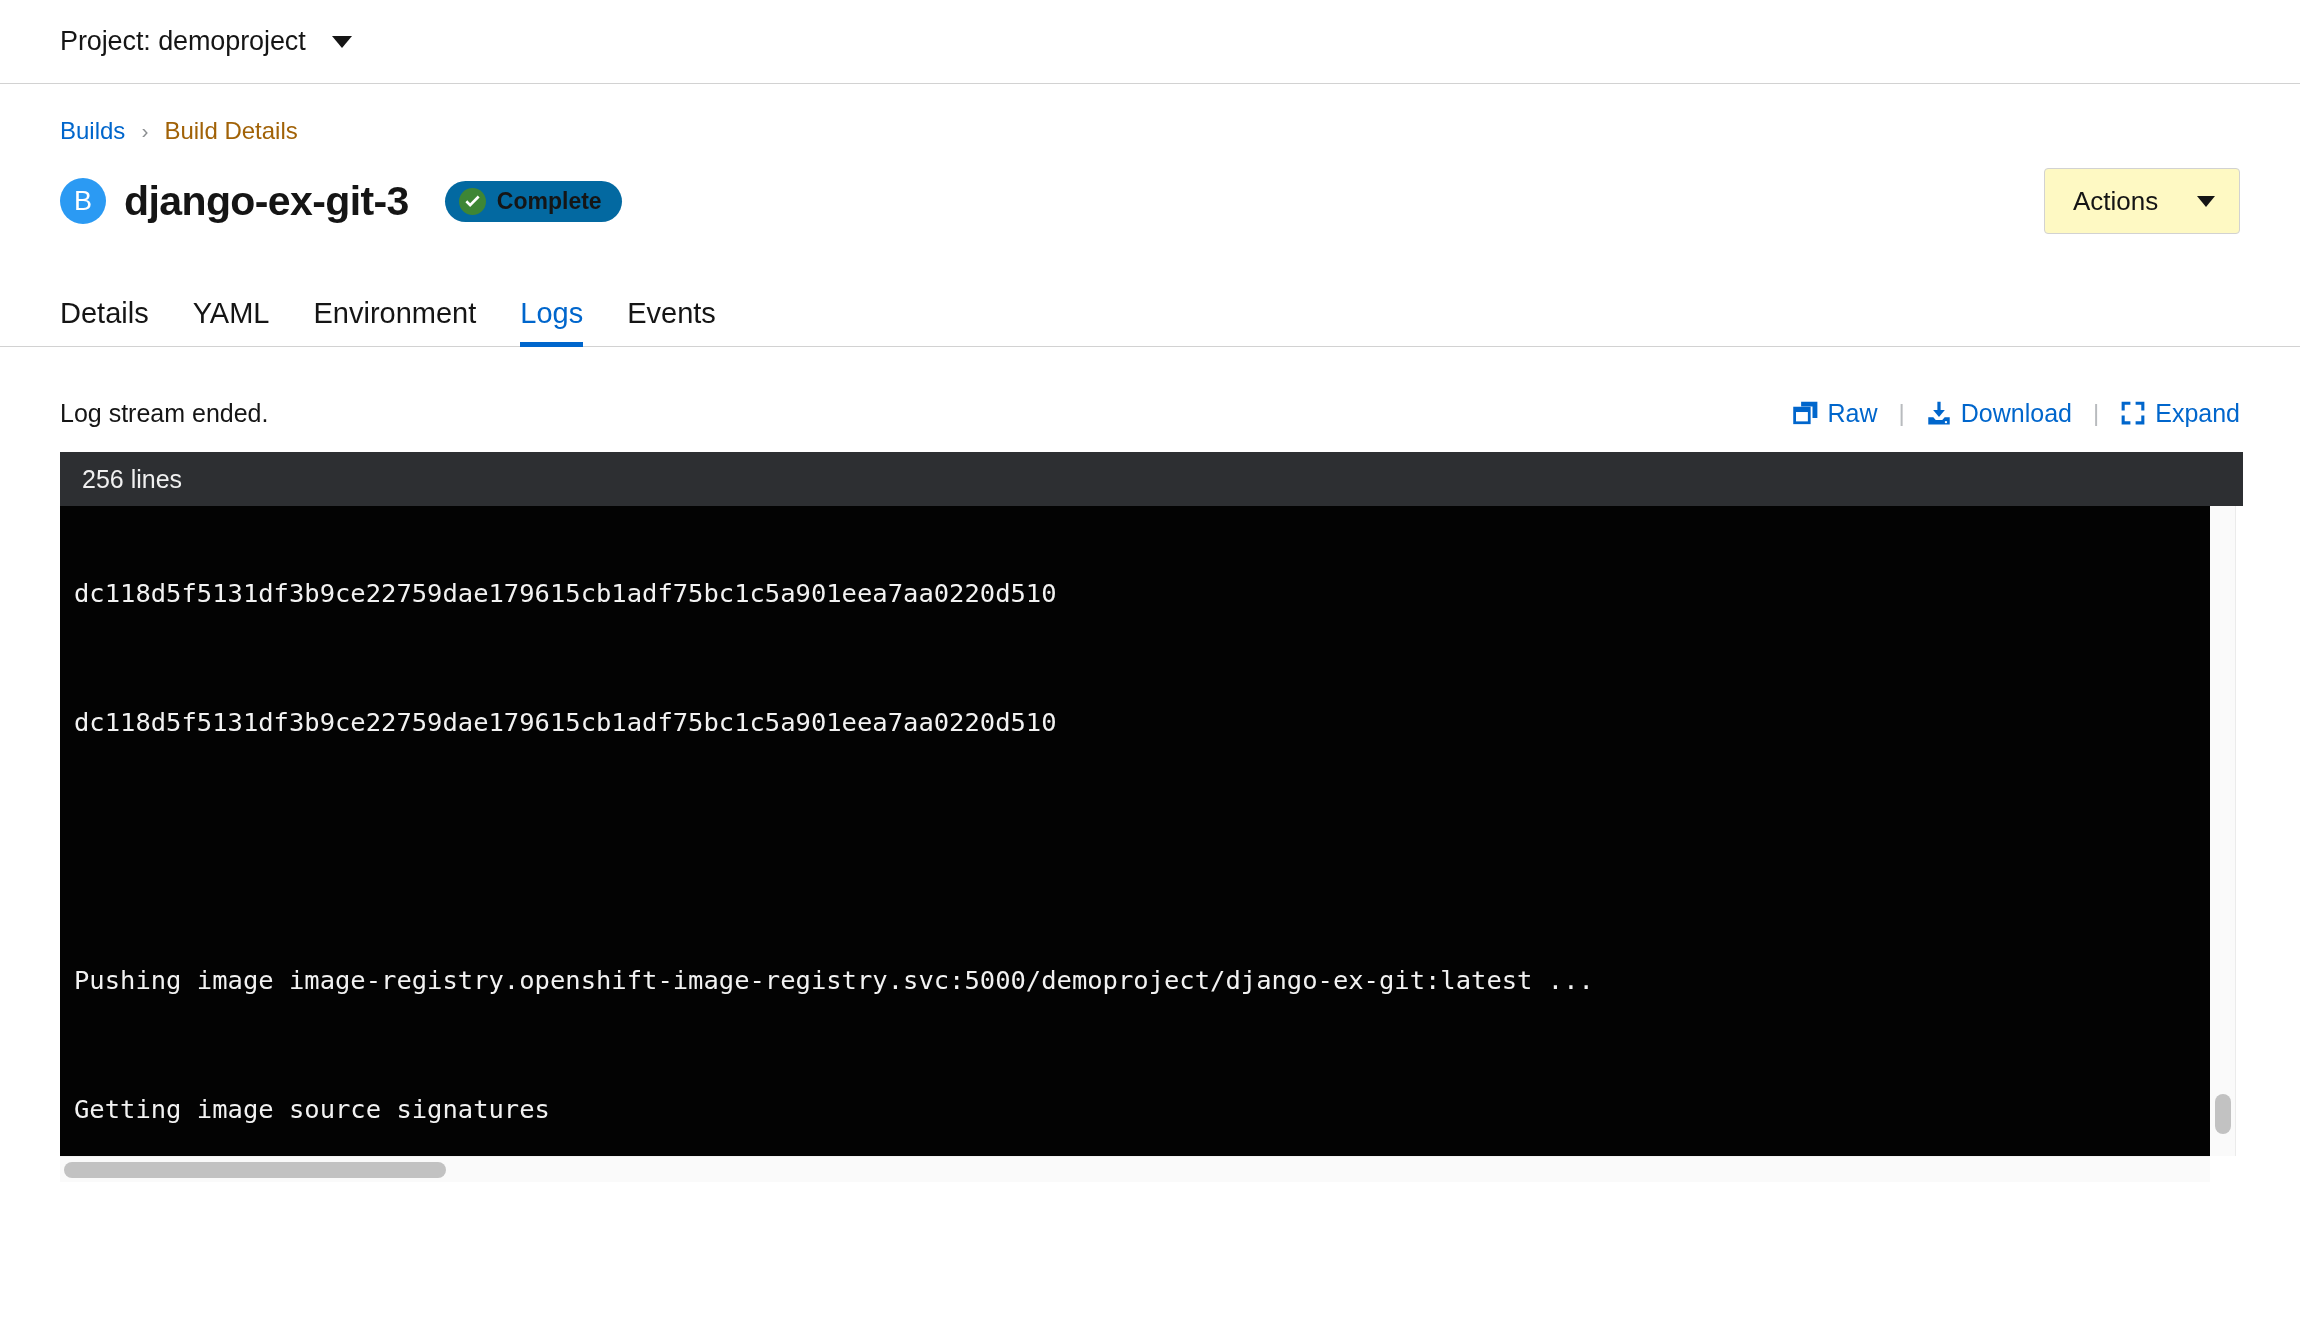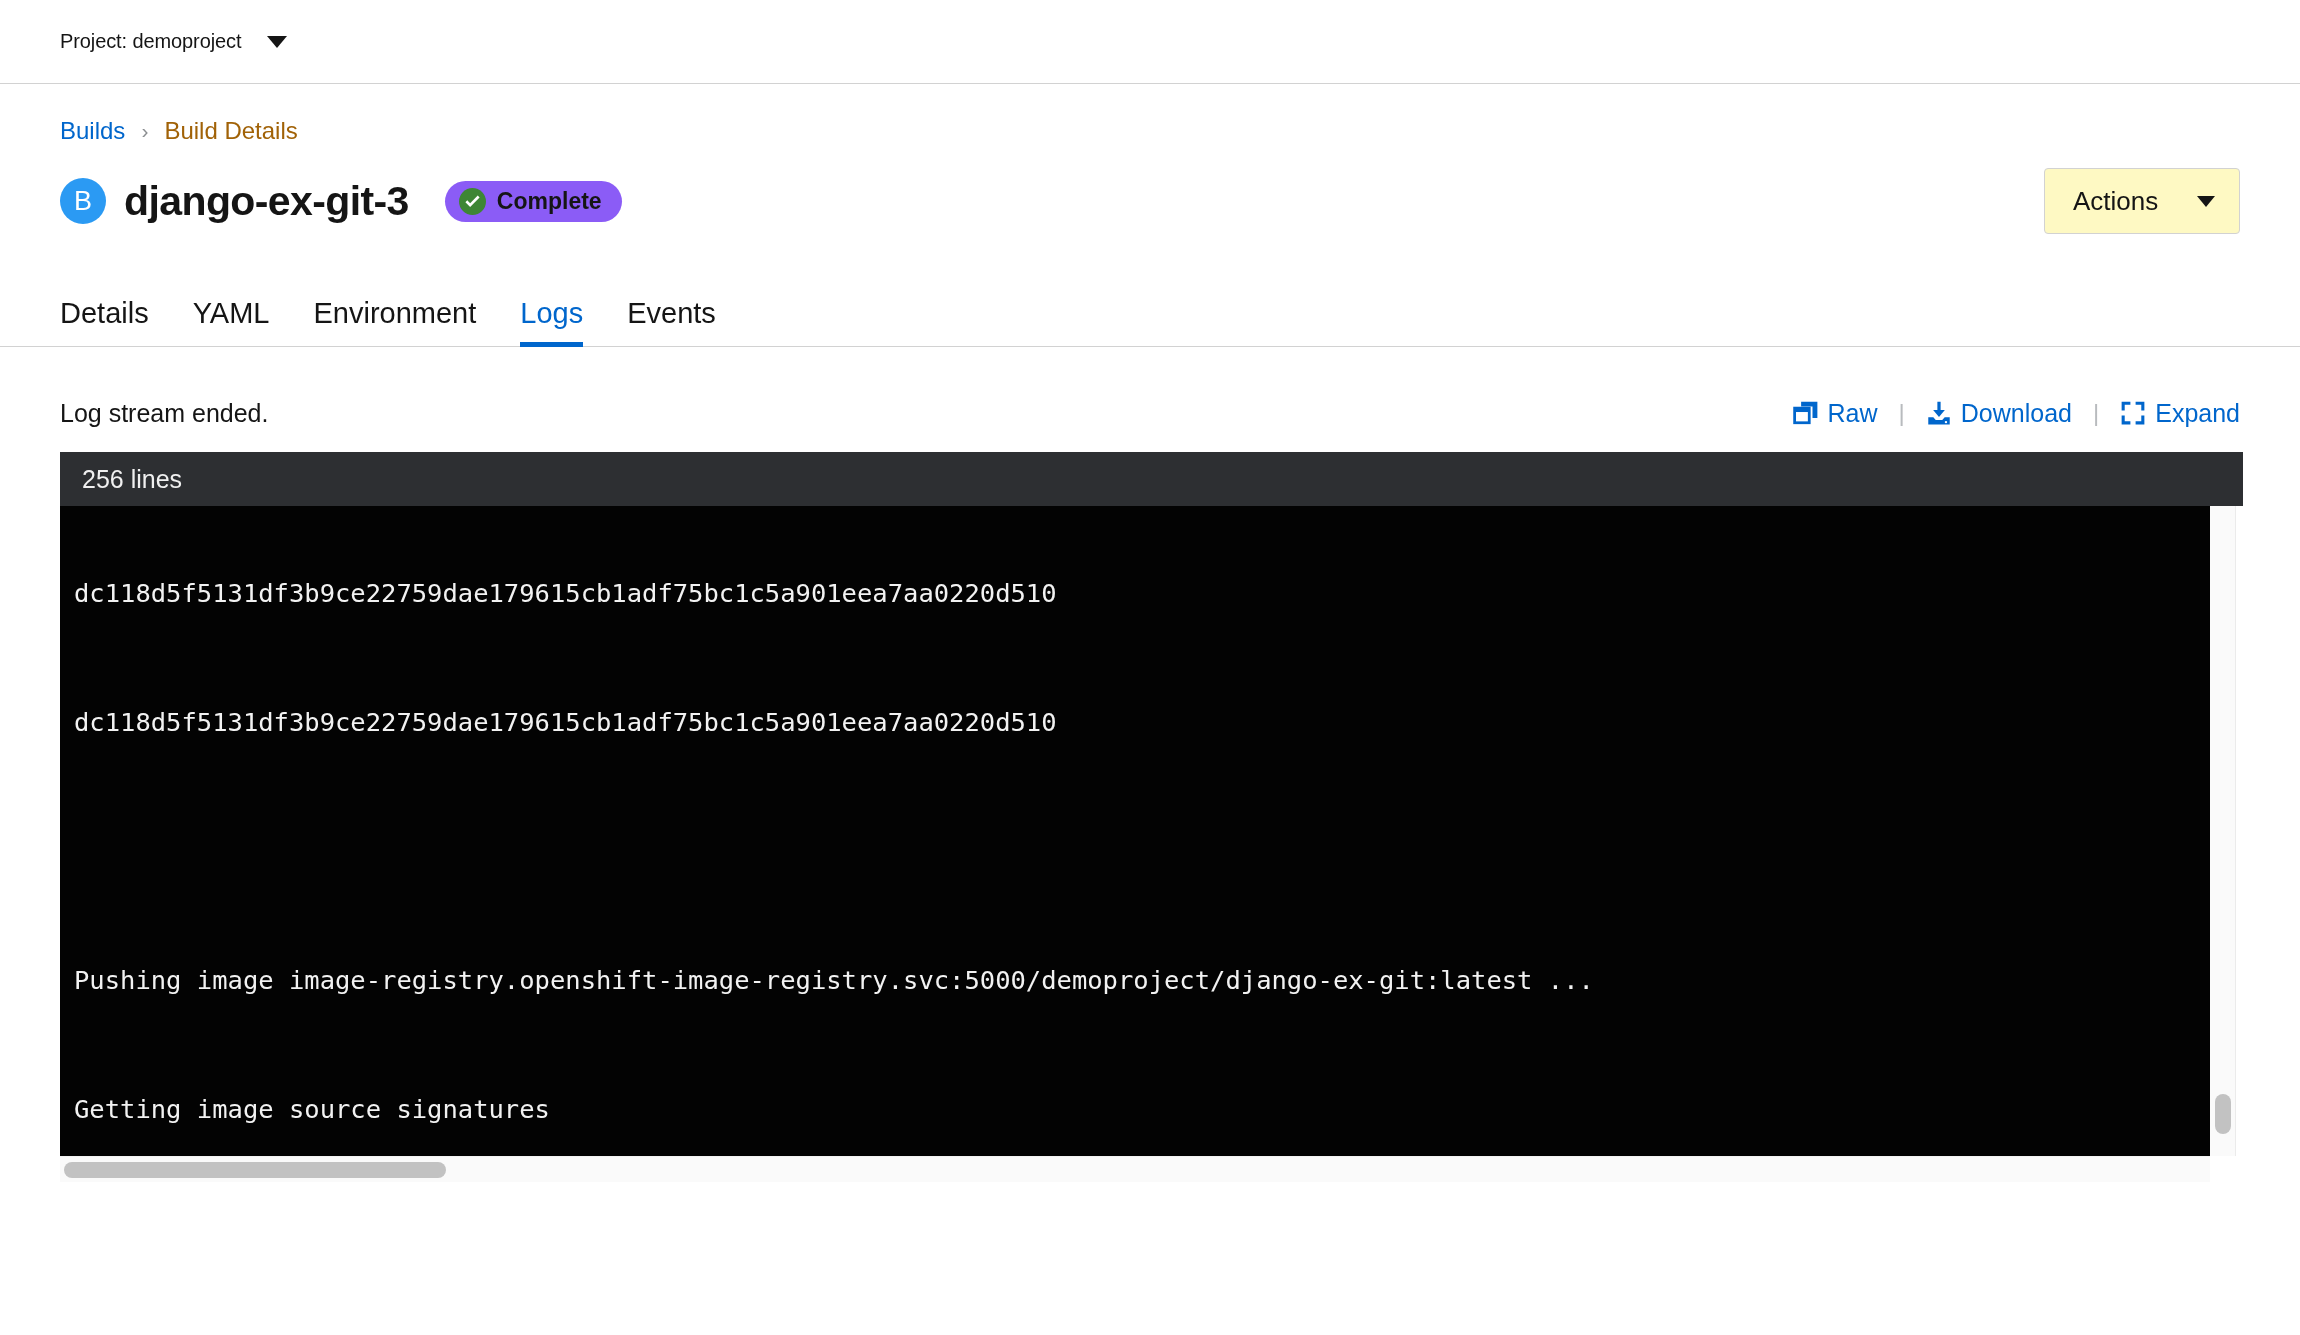--- a/index.html
+++ b/index.html
@@ -21,21 +21,21 @@
     border-bottom: 1px solid #d2d2d2;
     background: #fff;
   }
   .project-selector {
     display: flex;
     align-items: center;
     gap: 26px;
     cursor: pointer;
   }
   .project-selector .proj-label {
-    font-size: 20px;
+    font-size: 27px;
     color: #151515;
     letter-spacing: -0.1px;
   }
   .caret-down {
     width: 0; height: 0;
     border-left: 10px solid transparent;
     border-right: 10px solid transparent;
     border-top: 12px solid #151515;
   }
 
@@ -88,21 +88,21 @@
     font-size: 41px;
     font-weight: 600;
     letter-spacing: -0.6px;
     color: #151515;
     white-space: nowrap;
   }
   .status-pill {
     display: inline-flex;
     align-items: center;
     gap: 11px;
-    background: #8b5cf6;
+    background: #0369a1;
     border-radius: 22px;
     padding: 7px 20px 7px 14px;
     margin-left: 18px;
   }
   .status-pill .sp-text {
     font-size: 23px;
     font-weight: 600;
     color: #151515;
   }
   .check-circle {

